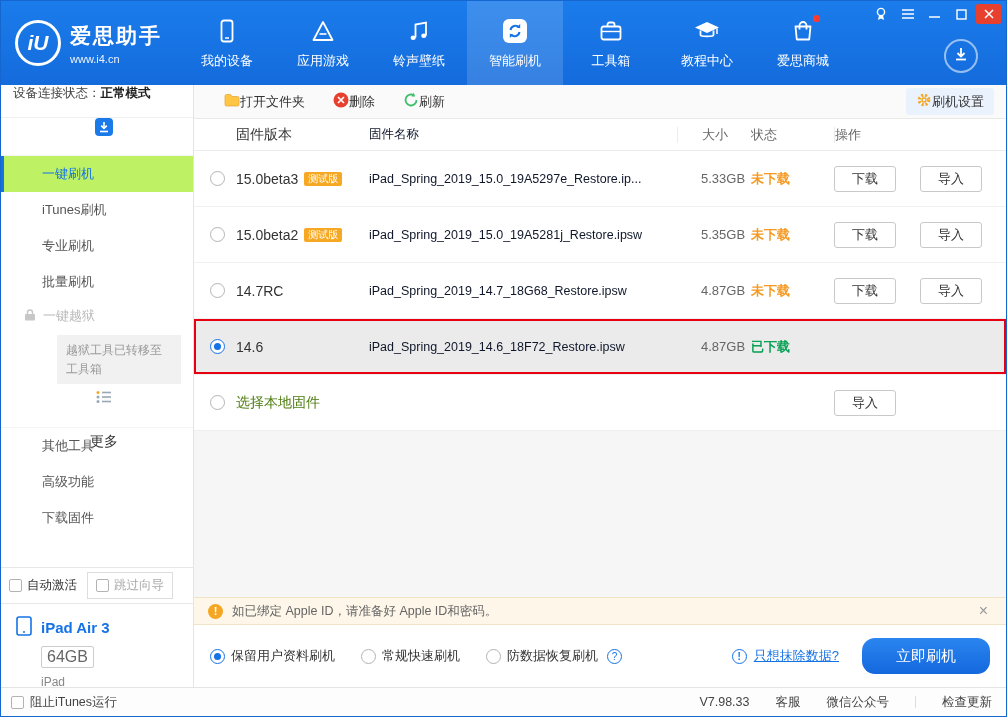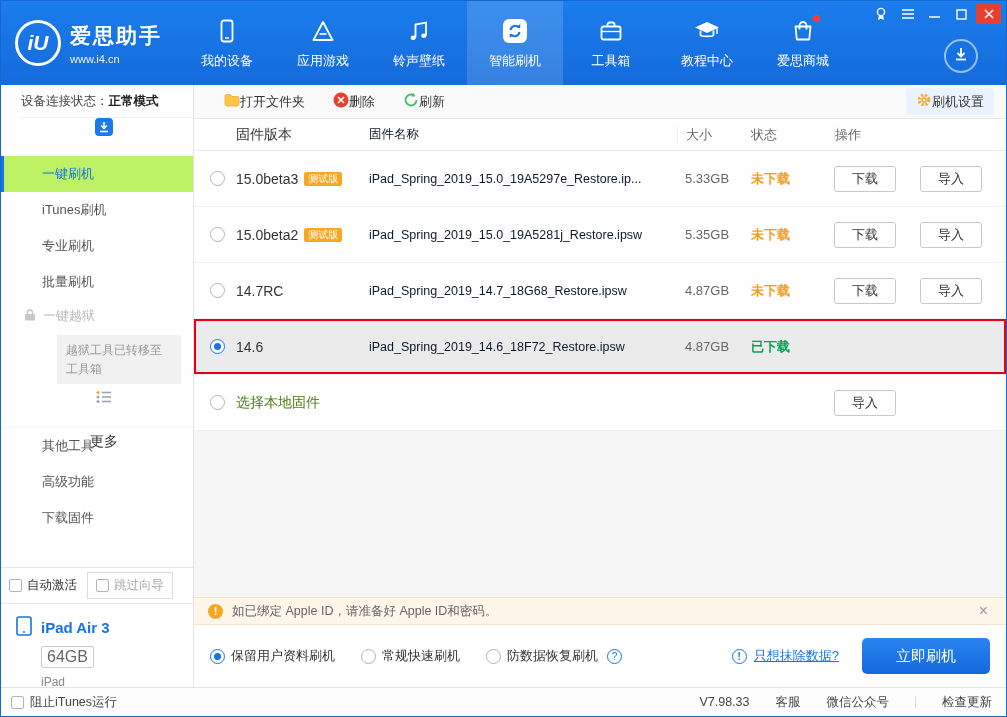--- a/index.html
+++ b/index.html
@@ -26,21 +26,21 @@
   .win-controls { position: absolute; top: 3px; right: 5px; display: flex; gap: 2px; }
   .win-btn { width: 25px; height: 20px; display: flex; align-items: center; justify-content: center; color: #fff; cursor: pointer; border-radius: 2px; }
   .win-btn.close { background: #e8402f; }
   .download-circle { position: absolute; right: 28px; top: 38px; width: 34px; height: 34px; border: 2px solid rgba(255,255,255,.55); border-radius: 50%; display: flex; align-items: center; justify-content: center; cursor: pointer; }
 
   
   .body { flex: 1; display: flex; min-height: 0; }
 
   
   .sidebar { width: 193px; background: #fff; border-right: 1px solid #e4e4e4; display: flex; flex-direction: column; flex-shrink: 0; }
-  .conn { height: 33px; display: flex; align-items: center; font-size: 12.5px; color: #444; border-bottom: 1px solid #f0f0f0; flex-shrink: 0; white-space: nowrap; margin-left: 20px; }
+  .conn { height: 33px; display: flex; align-items: flex-start; padding-left: 12px; font-size: 12.5px; color: #444; border-bottom: 1px solid #f0f0f0; flex-shrink: 0; white-space: nowrap; }
   .conn b { color: #222; }
   .side-section { height: 38px; display: flex; align-items: center; padding-left: 14px; gap: 26px; font-size: 14px; color: #333; border-bottom: 1px solid #f5f5f5; flex-shrink: 0; flex-direction: column; }
   .side-item { height: 36px; display: flex; align-items: center; padding-left: 38px; font-size: 13px; color: #555; cursor: pointer; border-left: 3px solid transparent; flex-shrink: 0; }
   .side-item.active { background: #bef264; color: #1673e6; border-left-color: #1673e6; }
   .side-item.disabled { color: #b9b9b9; padding-left: 20px; gap: 7px; height: 32px; }
   .side-note { margin: 3px 12px 6px 56px; background: #f1f1f1; color: #999; font-size: 12px; padding: 6px 9px; line-height: 1.55; flex-shrink: 0; }
   .side-spacer { flex: 1; }
   .side-checks { border-top: 1px solid #e8e8e8; height: 36px; display: flex; align-items: center; padding: 0 8px; gap: 10px; font-size: 12.5px; color: #333; flex-shrink: 0; white-space: nowrap; }
   .check-group { display: flex; align-items: center; gap: 5px; cursor: pointer; }
   .check-group.disabled { color: #aaa; border: 1px solid #ddd; padding: 4px 8px; }
@@ -56,42 +56,42 @@
   .tool-settings { margin-left: auto; background: #eaf3fd; border-radius: 3px; padding: 4px 10px; }
 
   .thead { height: 32px; background: #fff; border-bottom: 1px solid #ececec; display: flex; align-items: center; font-size: 13px; color: #666; flex-shrink: 0; }
   .thead .col-size, .thead .col-action { border-left: 1px solid #ececec; height: 16px; display: flex; align-items: center; }
   .trow { height: 56px; background: #fff; border-bottom: 1px solid #f0f0f0; display: flex; align-items: center; position: relative; flex-shrink: 0; cursor: pointer; }
   .trow.selected { background: #ebebeb; }
   .trow.selected::after { content: ""; position: absolute; inset: 0; border: 2px solid #e60012; pointer-events: none; }
   .col-radio { width: 42px; padding-left: 16px; display: flex; align-items: center; flex-shrink: 0; }
   .col-version { width: 133px; display: flex; align-items: center; font-size: 14px; color: #333; flex-shrink: 0; white-space: nowrap; }
   .col-name { flex: 1; font-size: 12.5px; color: #0f172a; overflow: hidden; white-space: nowrap; min-width: 0; }
-  .col-size { width: 66px; font-size: 13px; color: #666; flex-shrink: 0; padding-left: 8px; margin-left: 25px; }
+  .col-size { width: 66px; font-size: 13px; color: #666; flex-shrink: 0; padding-left: 24px; margin-left: 25px; }
   .col-status { width: 91px; font-size: 13px; font-weight: bold; flex-shrink: 0; padding-left: 8px; }
   .status-pending { color: #f59a23; }
   .status-done { color: #09a155; }
   .col-action { width: 172px; display: flex; gap: 24px; flex-shrink: 0; }
   .btn-sm { width: 62px; height: 26px; border: 1px solid #c9c9c9; border-radius: 3px; background: #fff; font-size: 13px; color: #333; display: flex; align-items: center; justify-content: center; cursor: pointer; }
   .badge { background: #f7a823; color: #fff; font-size: 10px; padding: 2px 4px; border-radius: 2px; margin-left: 6px; line-height: 1; }
   .local-label { font-size: 14px; color: #4d7c0f; }
   .table-spacer { flex: 1; background: #f6f6f6; }
 
   .notice { height: 28px; background: #fdf6e9; border-top: 1px solid #f1e4c6; border-bottom: 1px solid #f1e4c6; display: flex; align-items: center; padding: 0 14px; gap: 9px; flex-shrink: 0; }
   .notice-icon { width: 15px; height: 15px; border-radius: 50%; background: #f5a623; color: #fff; font-size: 11px; font-weight: bold; display: flex; align-items: center; justify-content: center; flex-shrink: 0; }
   .notice-text { font-size: 12.5px; color: #666; flex: 1; }
   .notice-close { color: #999; font-size: 16px; cursor: pointer; padding: 0 4px; }
 
   .options { height: 62px; background: #fff; display: flex; align-items: center; padding: 0 16px; gap: 26px; flex-shrink: 0; }
   .opt-radio { display: flex; align-items: center; gap: 6px; font-size: 13px; color: #333; cursor: pointer; white-space: nowrap; }
   .help-circle { width: 15px; height: 15px; border: 1px solid #1673e6; border-radius: 50%; color: #1673e6; font-size: 10px; display: flex; align-items: center; justify-content: center; margin-left: 3px; cursor: pointer; }
   .opt-right { margin-left: auto; display: flex; align-items: center; gap: 7px; }
   .info-circle { width: 15px; height: 15px; border: 1px solid #1673e6; border-radius: 50%; color: #1673e6; font-size: 10px; font-weight: bold; display: flex; align-items: center; justify-content: center; }
   .erase-link { color: #1673e6; font-size: 13px; text-decoration: underline; cursor: pointer; white-space: nowrap; }
-  .btn-flash { width: 128px; height: 36px; background: linear-gradient(180deg,#2a85f0,#1468dd); color: #fff; font-size: 15px; border: none; border-radius: 5px; margin-left: 16px; cursor: pointer; }
+  .btn-flash { width: 128px; height: 36px; background: linear-gradient(180deg,#2a85f0,#1468dd); color: #fff; font-size: 15px; border: none; border-radius: 13px; margin-left: 16px; cursor: pointer; }
 
   .statusbar { height: 29px; background: #fdfdfd; border-top: 1px solid #e4e4e4; display: flex; align-items: center; padding: 0 14px 0 10px; font-size: 12.5px; color: #444; flex-shrink: 0; }
   .sb-left { display: flex; align-items: center; gap: 6px; cursor: pointer; }
   .sb-right { margin-left: auto; display: flex; align-items: center; gap: 26px; }
   .sb-item { cursor: pointer; white-space: nowrap; }
   .sb-divider { width: 1px; height: 12px; background: #ddd; }
 
   .radio { width: 15px; height: 15px; border: 1px solid #b3b3b3; border-radius: 50%; background: #fff; position: relative; flex-shrink: 0; }
   .radio.checked { border-color: #1673e6; }
   .radio.checked::after { content: ""; position: absolute; inset: 3px; border-radius: 50%; background: #1673e6; }

